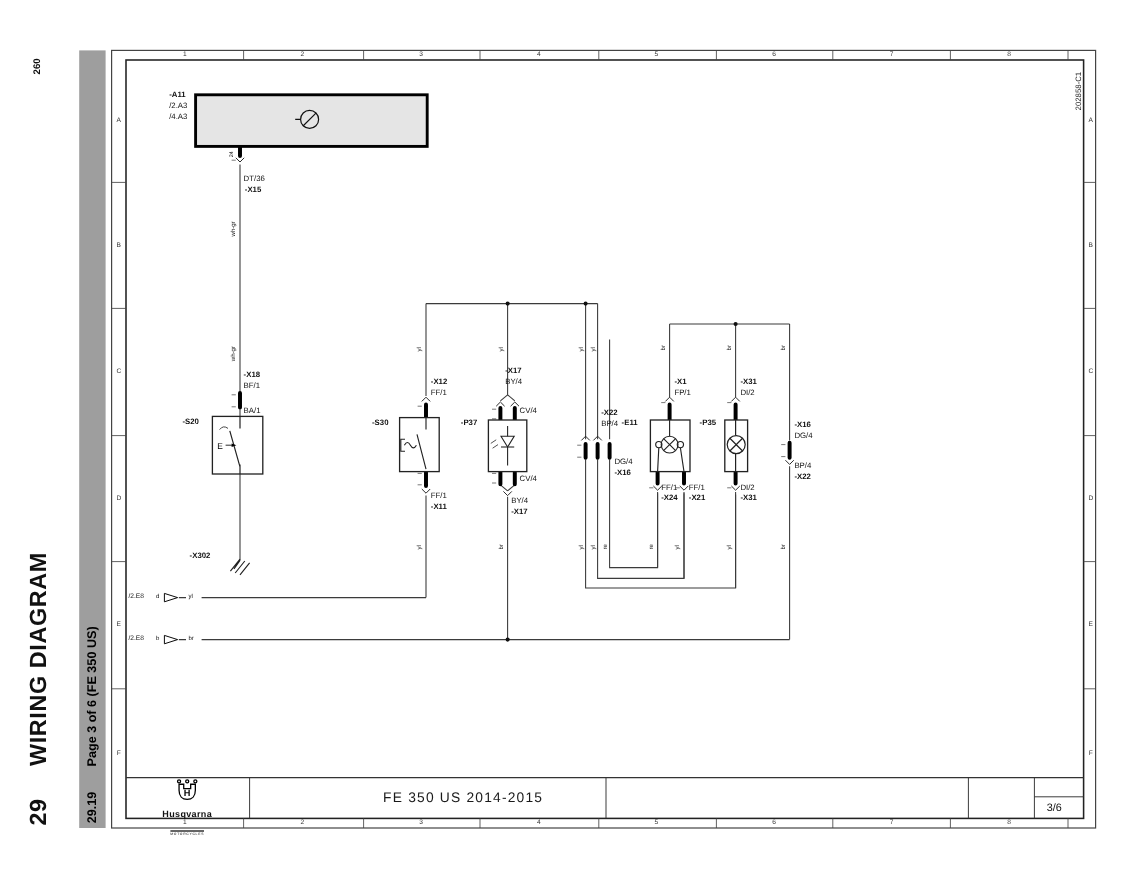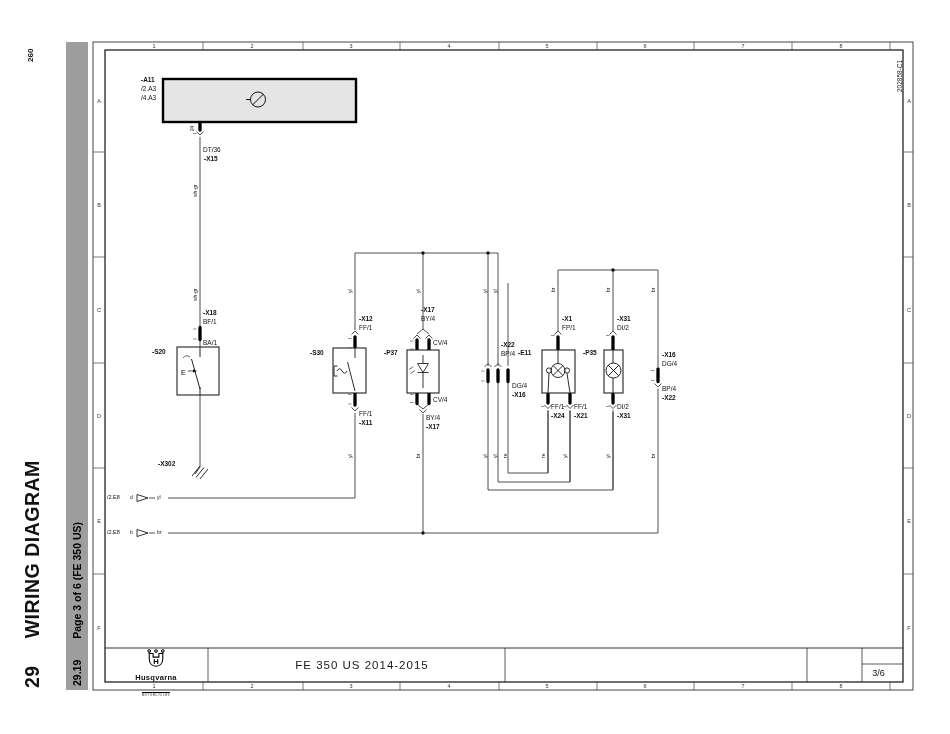--- a/index.html
+++ b/index.html
@@ -12,21 +12,21 @@
   .grid-num{position:absolute;width:18px;text-align:center;font-size:5.5px;color:#333}
   .grid-let{position:absolute;width:8px;text-align:center;font-size:5.5px;color:#333}
   .rot-flex{position:absolute;display:flex;align-items:center;transform:rotate(-90deg);
             transform-origin:0 0;white-space:nowrap}
   #chapter-text{left:21px;top:688px;gap:27px;font-size:19.5px;font-weight:bold;letter-spacing:.5px}
   #graybar{position:absolute;left:66px;top:42px;width:22px;height:648px;background:#9e9e9e}
   #tab-text{left:71px;top:686px;gap:21px;font-size:10.5px;font-weight:bold;color:#000}
   #page-num-left{left:27px;top:62px;font-size:8px;font-weight:bold}
   #doc-code{left:897px;top:92px;font-size:6.5px;color:#222}
   .tb-cell{position:absolute;display:flex;align-items:center;justify-content:center}
-  #tb-title{left:192px;top:648px;width:340px;height:34px;font-size:11.5px;letter-spacing:1px;color:#1a1a1a}
+  #tb-title{left:216px;top:648px;width:340px;height:34px;font-size:11.5px;letter-spacing:1px;color:#1a1a1a}
   #tb-sheet{left:862px;top:664px;width:33px;height:18px;font-size:9px}
   #logo{position:absolute;left:126px;top:649px;width:60px;text-align:center}
   #logo .brand{font-size:7.5px;font-weight:bold;letter-spacing:.3px;margin-top:1px}
   #logo .brand-sub{font-size:2.8px;letter-spacing:.6px;border-top:.5px solid #000;
                    display:inline-block;padding-top:.5px;margin-top:.5px}
 </style>
 </head>
 <body>
 
 <div id="page">

